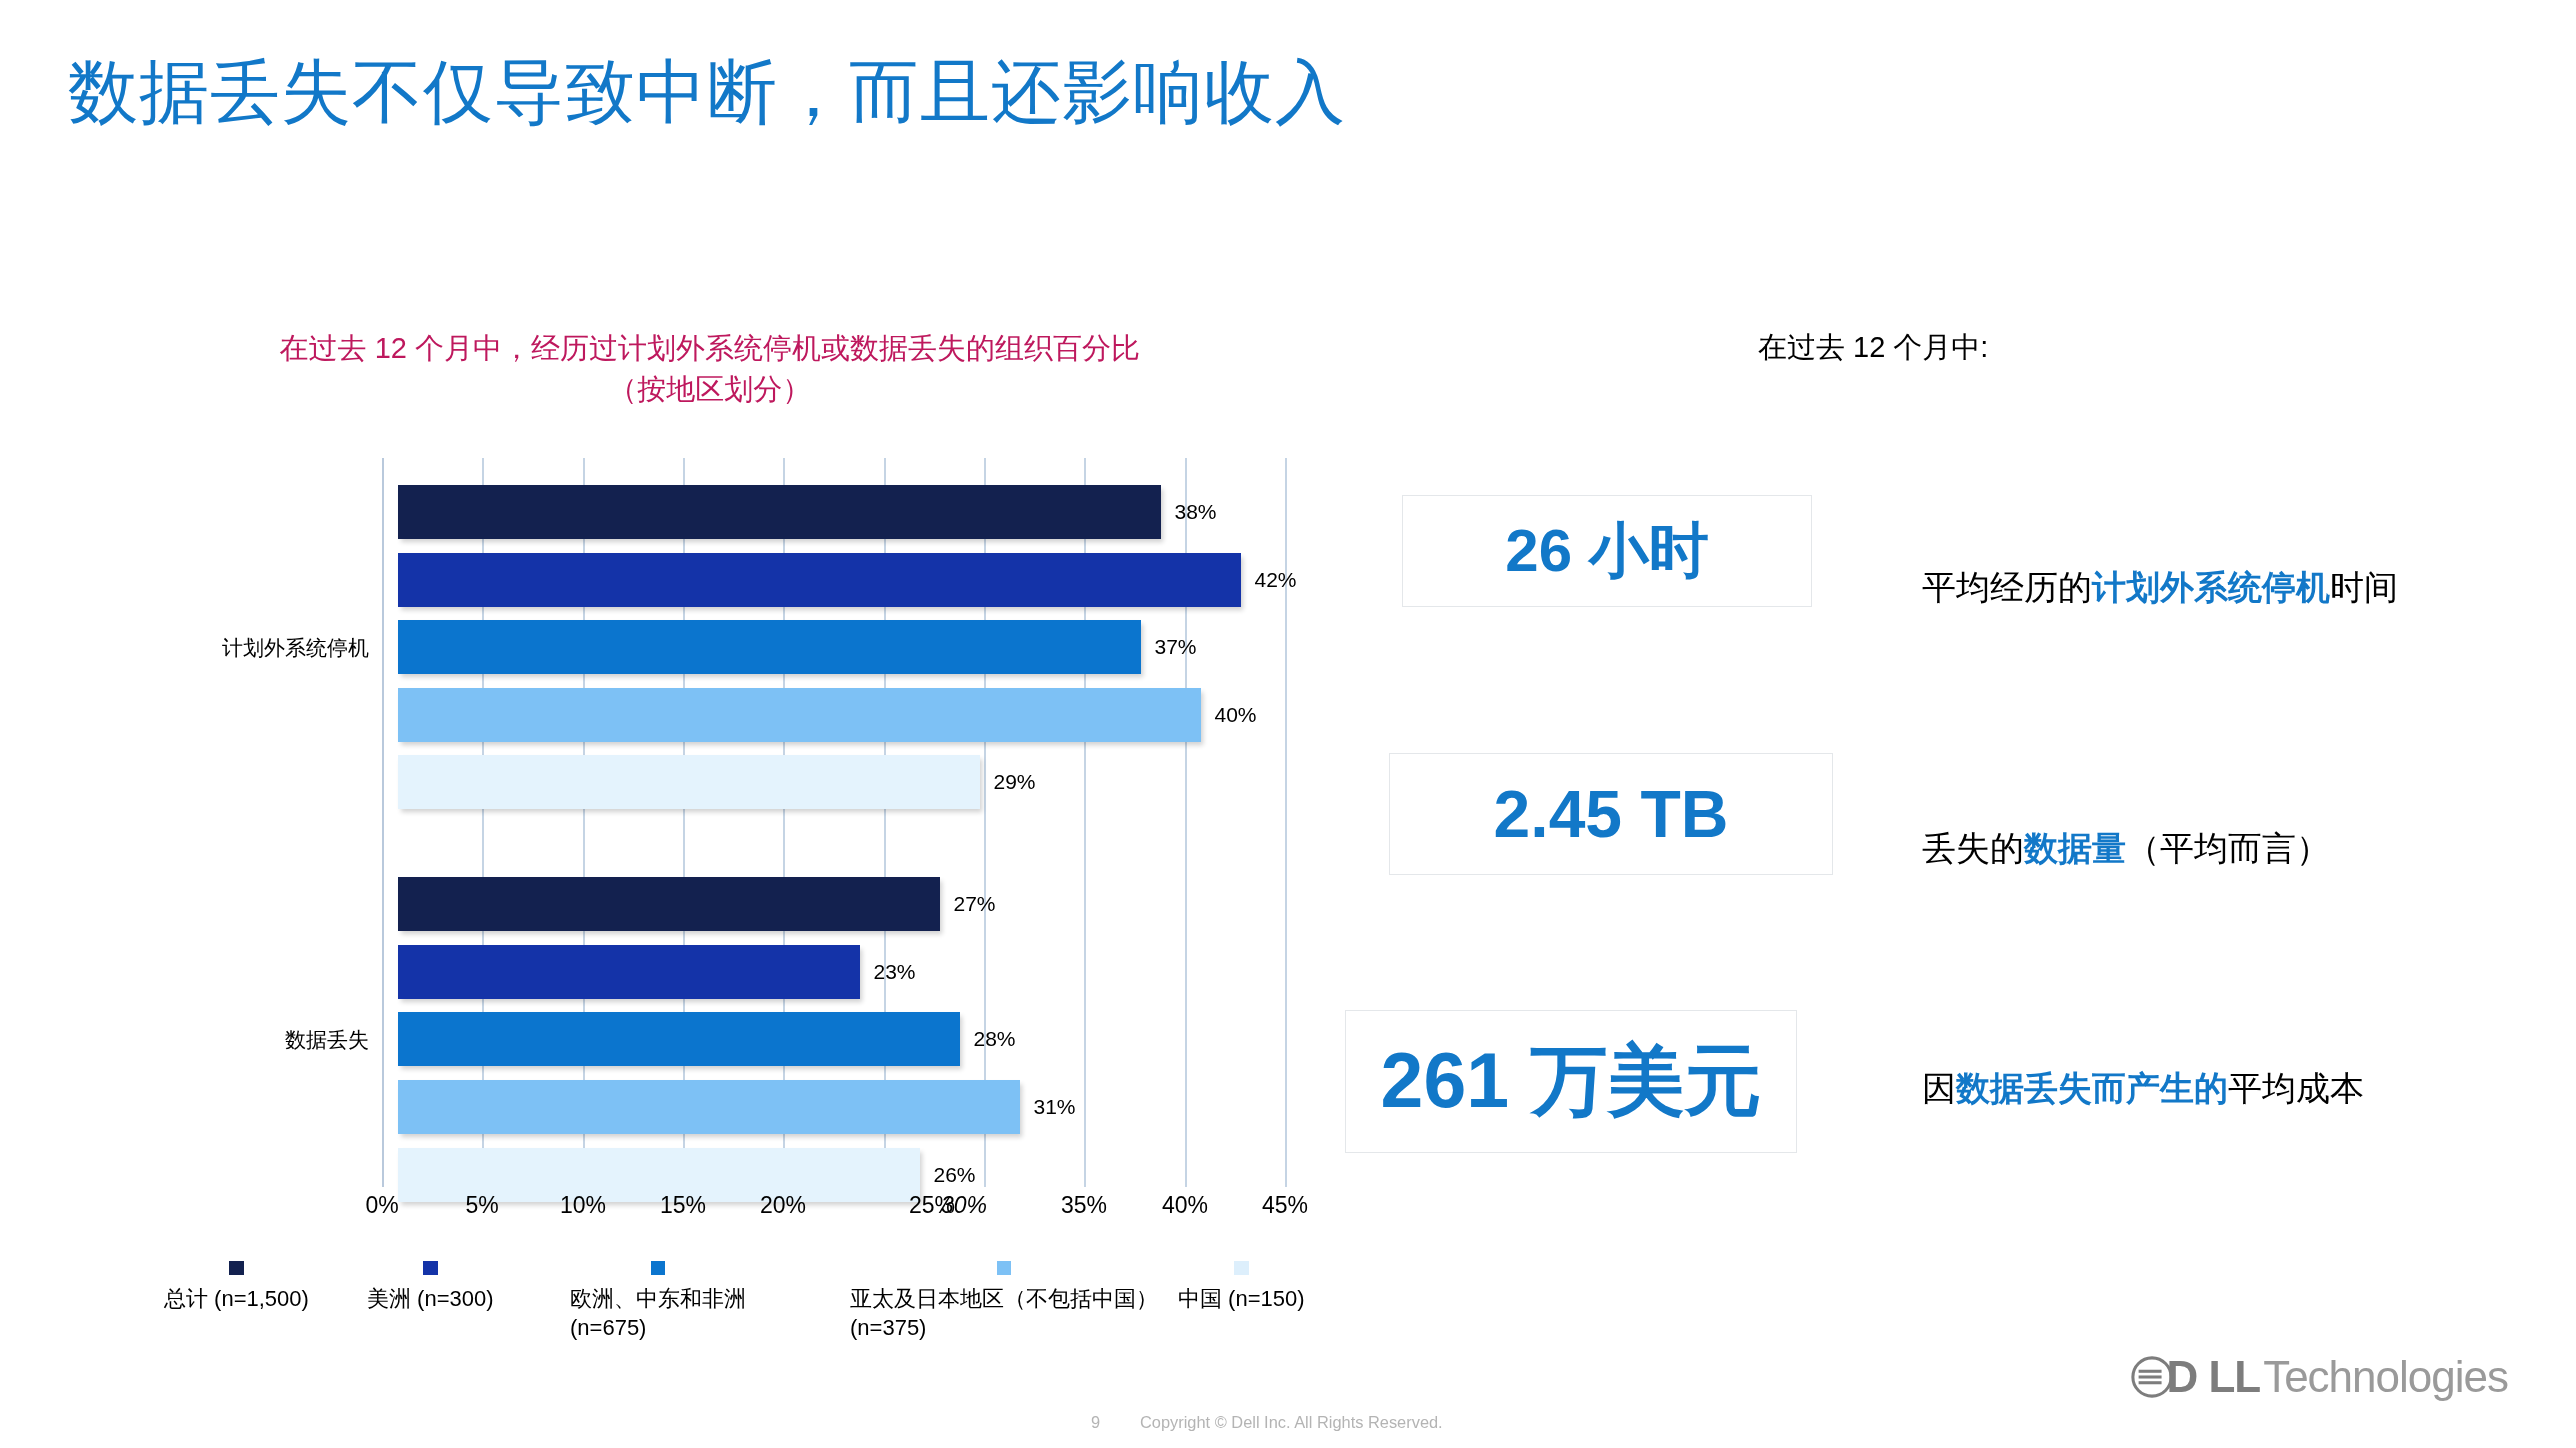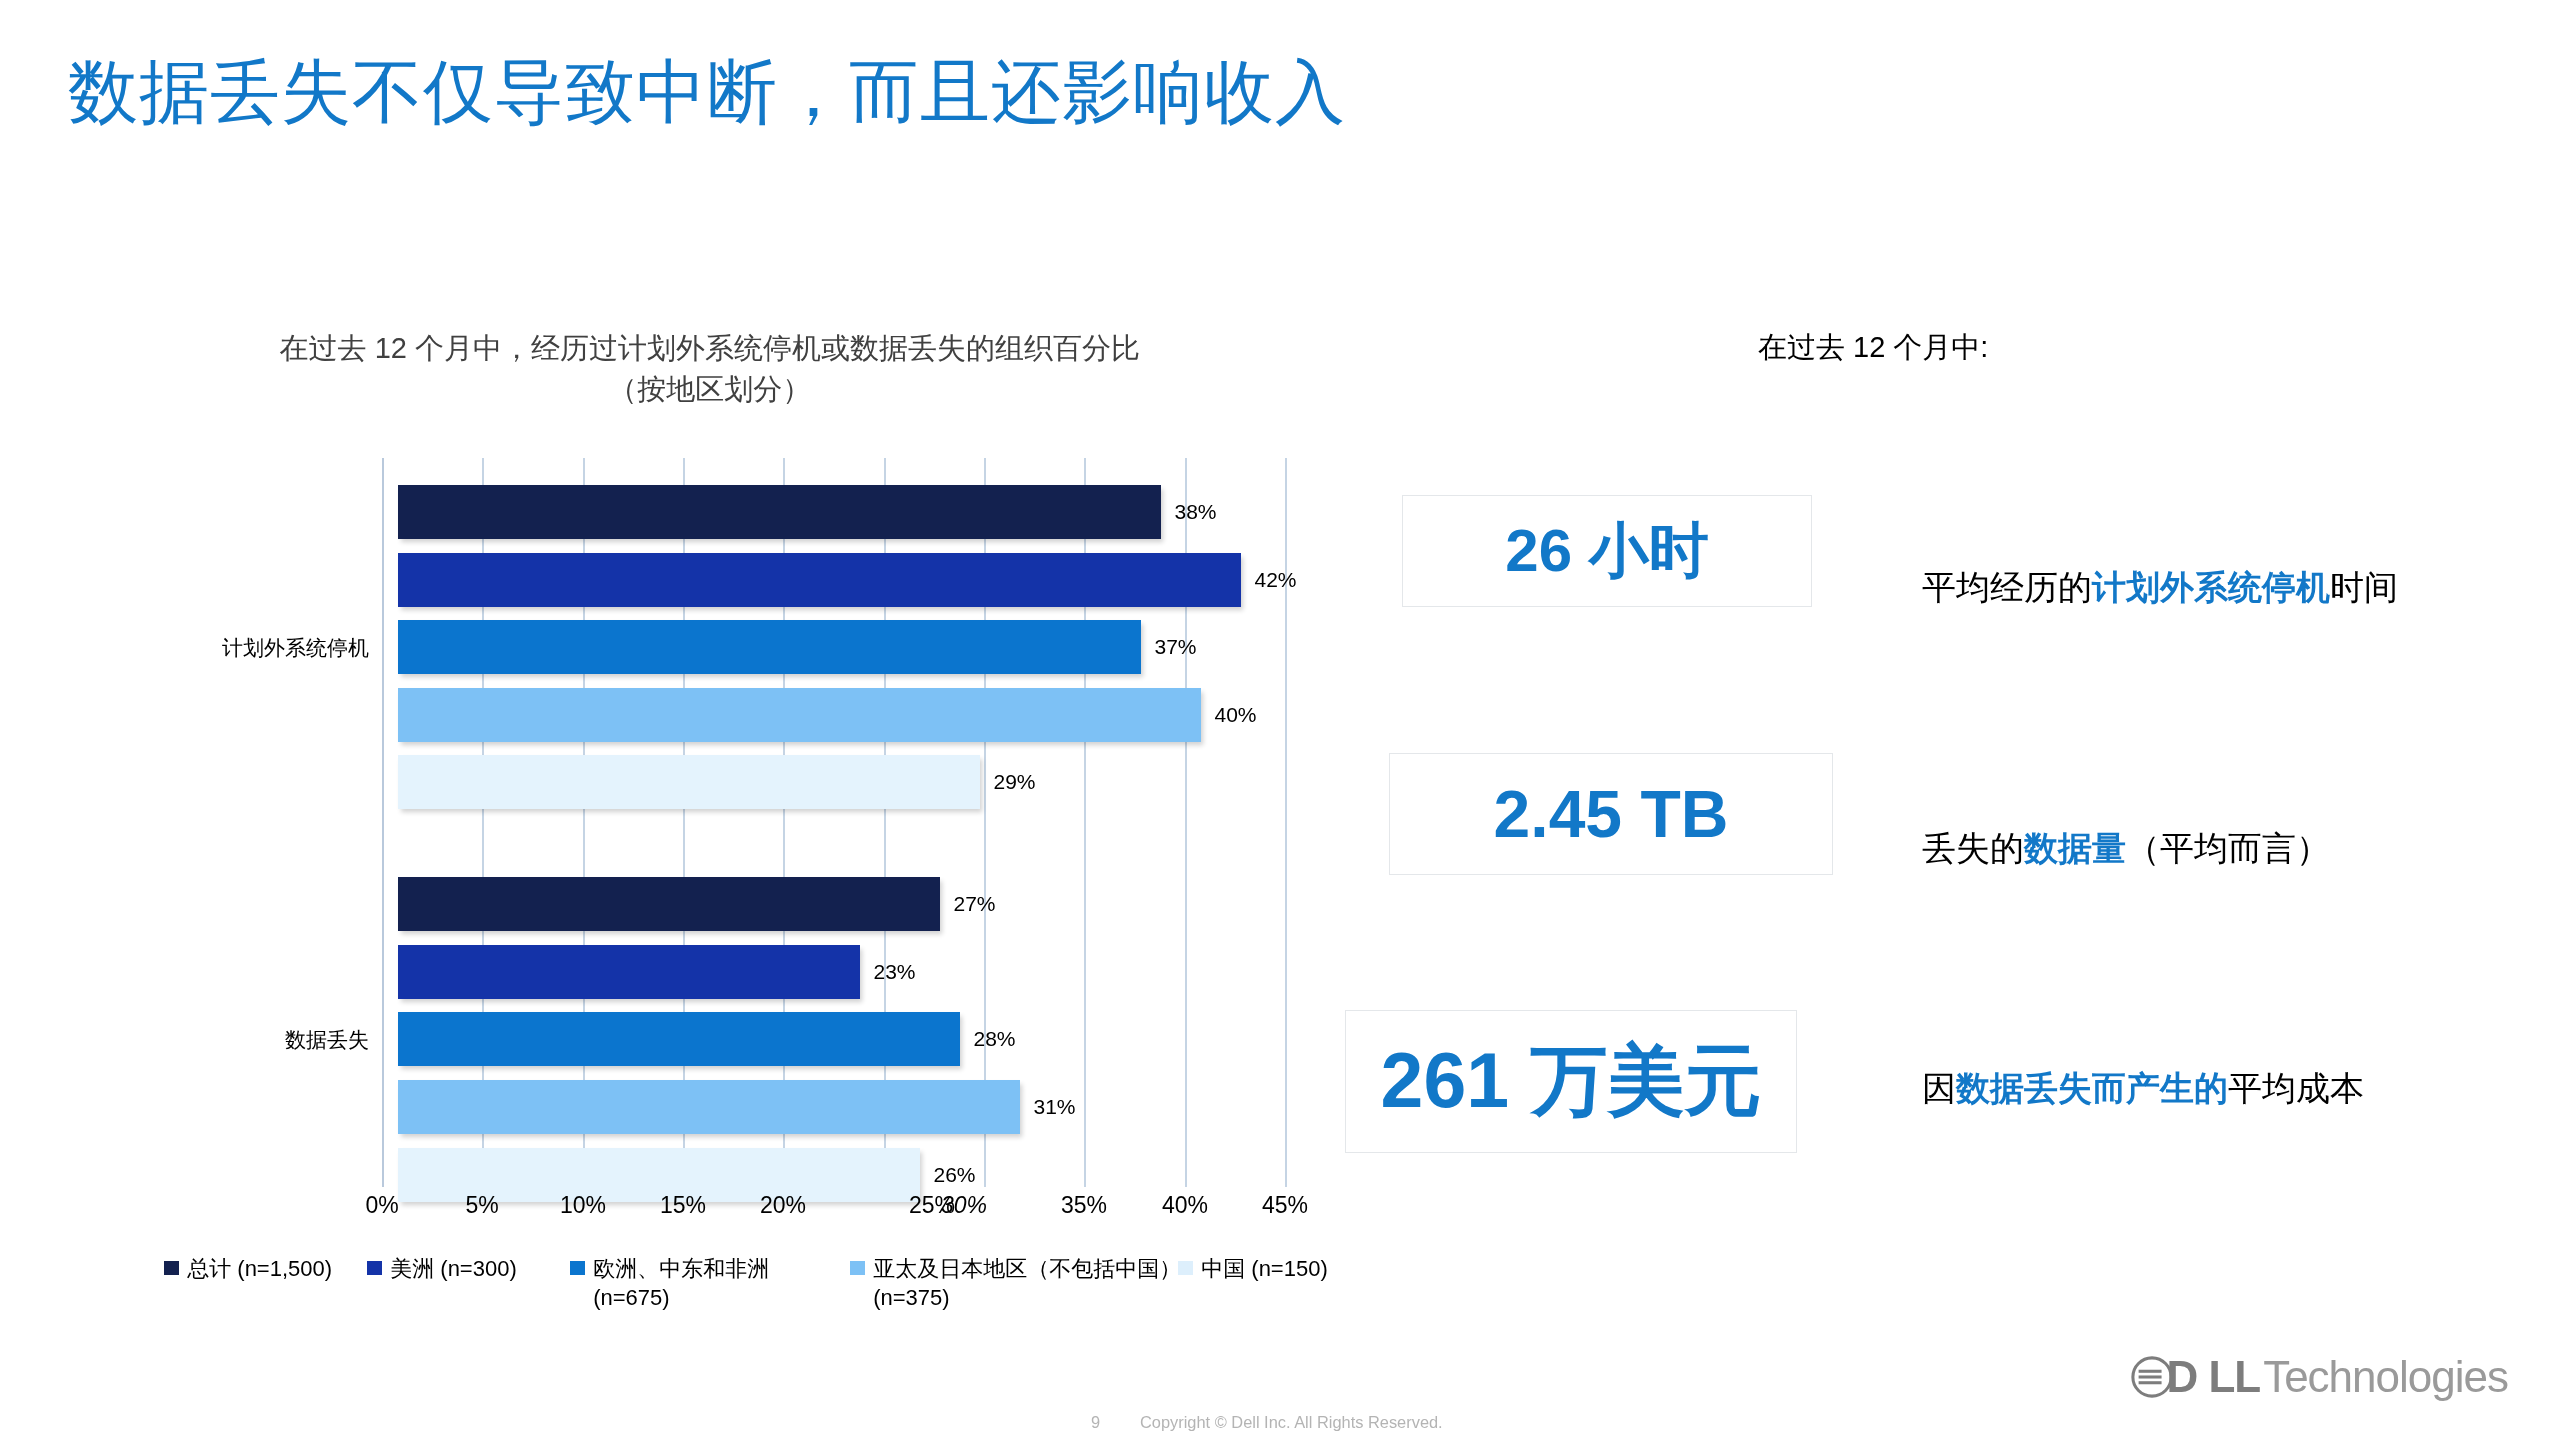--- a/index.html
+++ b/index.html
@@ -20,21 +20,21 @@
     color: #1278c8;
     letter-spacing: 1px;
     white-space: nowrap;
   }
 
   
   .chart-block { position: absolute; left: 116px; top: 328px; width: 1198px; height: 995px; }
   .chart-caption {
     text-align: center;
     font-size: 29px;
-    color: #404040;
+    color: #be185d;
     line-height: 1.42;
     width: 1149px;
     margin-left: 19.3px;
   }
 
   .plot-wrap {
     position: absolute;
     left: 0; top: 130px;
     width: 1198px; height: 763px;
   }
@@ -96,25 +96,26 @@
   
   .legend {
     position: absolute;
     left: 164px; top: 1254px;
     width: 1178px;
     height: 87px;
   }
   .legend-item {
     position: absolute;
     display: flex;
-    align-items: flex-start;
+    align-items: center;
     gap: 8.7px;
     font-size: 22px;
     color: #000;
     line-height: 1.32;
+    flex-direction: column;
   }
   .swatch {
     width: 14.5px; height: 14.5px;
     margin-top: 6.8px;
     flex: 0 0 auto;
   }
   .legend-text { max-width: 319px; }
 
   
   .right-panel { position: absolute; left: 1758px; top: 328px; width: 773px; }

